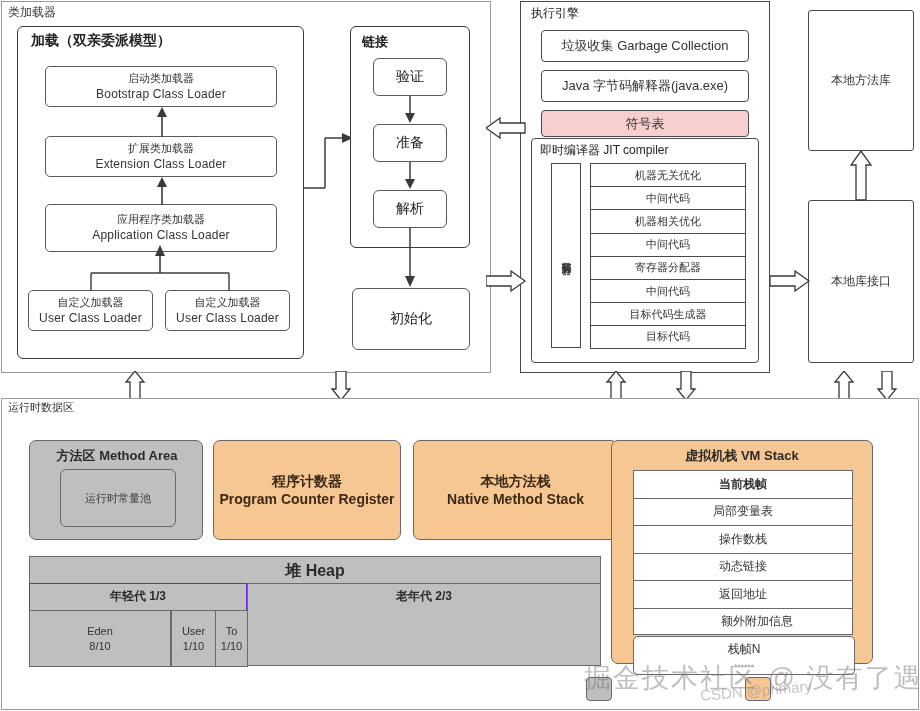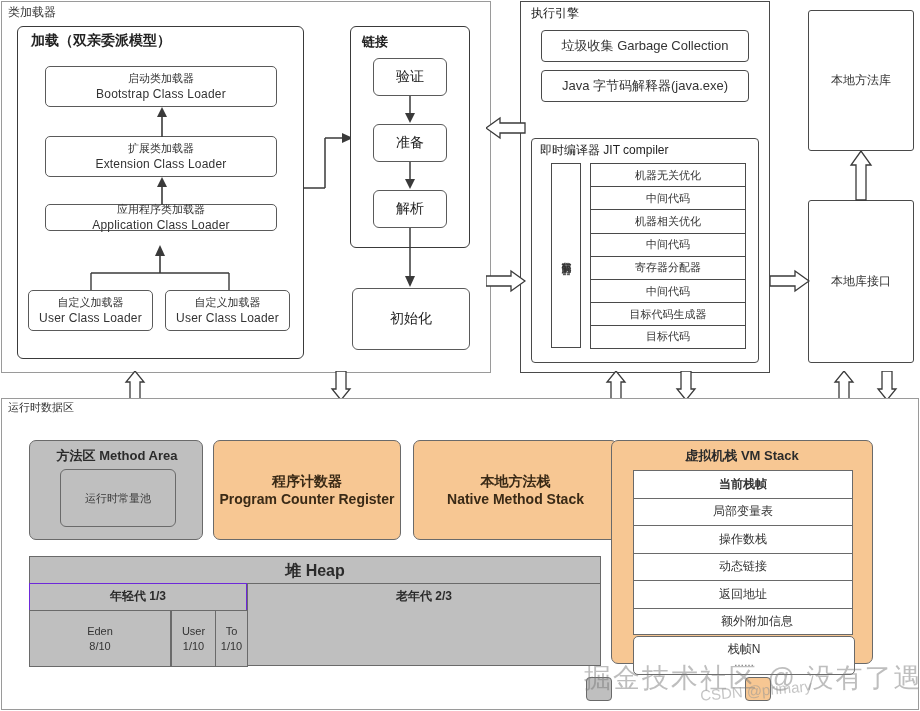--- a/index.html
+++ b/index.html
@@ -147,21 +147,21 @@
   <div class="box loader-box" style="left:45px;top:66px;width:232px;height:41px;">
     <span class="cn">启动类加载器</span>
     <span class="en">Bootstrap Class Loader</span>
   </div>
 
   <div class="box loader-box" style="left:45px;top:136px;width:232px;height:41px;">
     <span class="cn">扩展类加载器</span>
     <span class="en">Extension Class Loader</span>
   </div>
 
-  <div class="box loader-box" style="left:45px;top:204px;width:232px;height:27px;">
+  <div class="box loader-box" style="left:45px;top:204px;width:232px;height:48px;">
     <span class="cn">应用程序类加载器</span>
     <span class="en">Application Class Loader</span>
   </div>
 
   <div class="box loader-box" style="left:28px;top:290px;width:125px;height:41px;">
     <span class="cn">自定义加载器</span>
     <span class="en">User Class Loader</span>
   </div>
 
   <div class="box loader-box" style="left:165px;top:290px;width:125px;height:41px;">
@@ -237,20 +237,23 @@
   </div>
 
   <div class="box" id="exec-region"></div>
   <div id="exec-title">执行引擎</div>
 
   <div class="box exec-item" style="left:541px;top:30px;width:208px;height:32px;">
     <span>垃圾收集  Garbage Collection</span>
   </div>
   <div class="box exec-item" style="left:541px;top:70px;width:208px;height:32px;">
     <span>Java 字节码解释器(java.exe)</span>
+  </div>
+  <div class="box exec-item" id="symbol-table" style="left:541px;top:110px;width:208px;height:27px;">
+    <span>符号表</span>
   </div>
 
   <div class="box" id="jit-panel"></div>
   <div id="jit-title">即时编译器  JIT compiler</div>
   <div class="box" id="bytecode-interp">
     <span>字节码解释器</span>
   </div>
   <div id="jit-stack">
     <div class="jit-row">机器无关优化</div>
     <div class="jit-row">中间代码</div>

